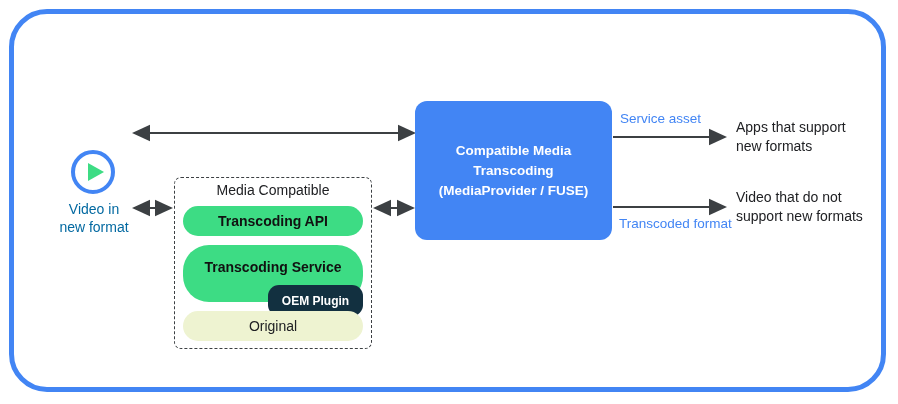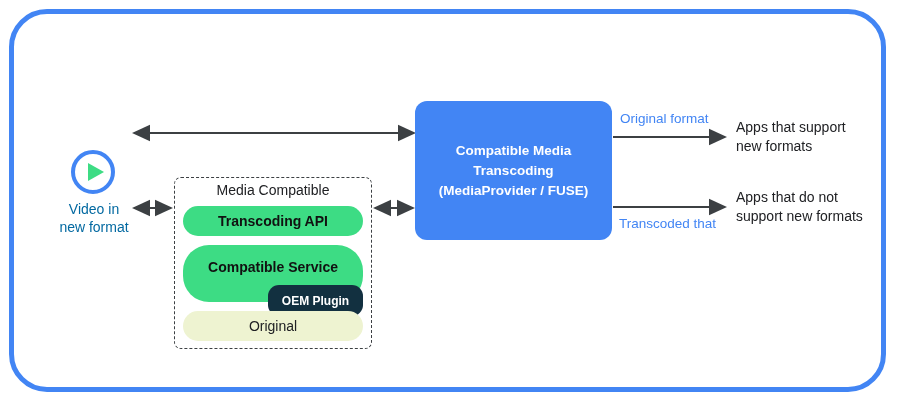--- a/index.html
+++ b/index.html
@@ -218,21 +218,21 @@
   </svg>
 
   <div id="media-framework"></div>
   <div id="media-framework-title">Media Compatible</div>
 
   <div class="stack-box" id="transcoding-api">
     <span>Transcoding API</span>
   </div>
 
   <div class="stack-box" id="transcoding-service">
-    <span id="transcoding-service-label">Compatible Service</span>
+    <span id="transcoding-service-label">Transcoding Service</span>
   </div>
 
   <div id="oem-plugin">
     <span>OEM Plugin</span>
   </div>
 
   <div class="stack-box" id="hardware">
     <span>Original</span>
   </div>
 
@@ -255,29 +255,29 @@
   </div>
 
   <svg class="arrow-svg" style="left:610px; top:127px;" width="122" height="20">
     <defs>
       <marker id="ah-r4" markerWidth="9" markerHeight="9" refX="8" refY="4.5" orient="auto">
         <path d="M0,0.4 L9,4.5 L0,8.6 z" fill="#3c4043"></path>
       </marker>
     </defs>
     <line x1="3" y1="10" x2="115" y2="10" stroke="#3c4043" stroke-width="2" marker-end="url(#ah-r4)"></line>
   </svg>
-  <div class="asset-label" id="original-asset-label">Original format</div>
+  <div class="asset-label" id="original-asset-label">Service asset</div>
   <div class="apps-label" id="apps-support-label">Apps that support
 new formats</div>
 
   <svg class="arrow-svg" style="left:610px; top:197px;" width="122" height="20">
     <defs>
       <marker id="ah-r5" markerWidth="9" markerHeight="9" refX="8" refY="4.5" orient="auto">
         <path d="M0,0.4 L9,4.5 L0,8.6 z" fill="#3c4043"></path>
       </marker>
     </defs>
     <line x1="3" y1="10" x2="115" y2="10" stroke="#3c4043" stroke-width="2" marker-end="url(#ah-r5)"></line>
   </svg>
-  <div class="asset-label" id="transcoded-asset-label">Transcoded that</div>
-  <div class="apps-label" id="apps-nosupport-label">Apps that do not
+  <div class="asset-label" id="transcoded-asset-label">Transcoded format</div>
+  <div class="apps-label" id="apps-nosupport-label">Video that do not
 support new formats</div>
 
 </div>
 
 </body></html>

